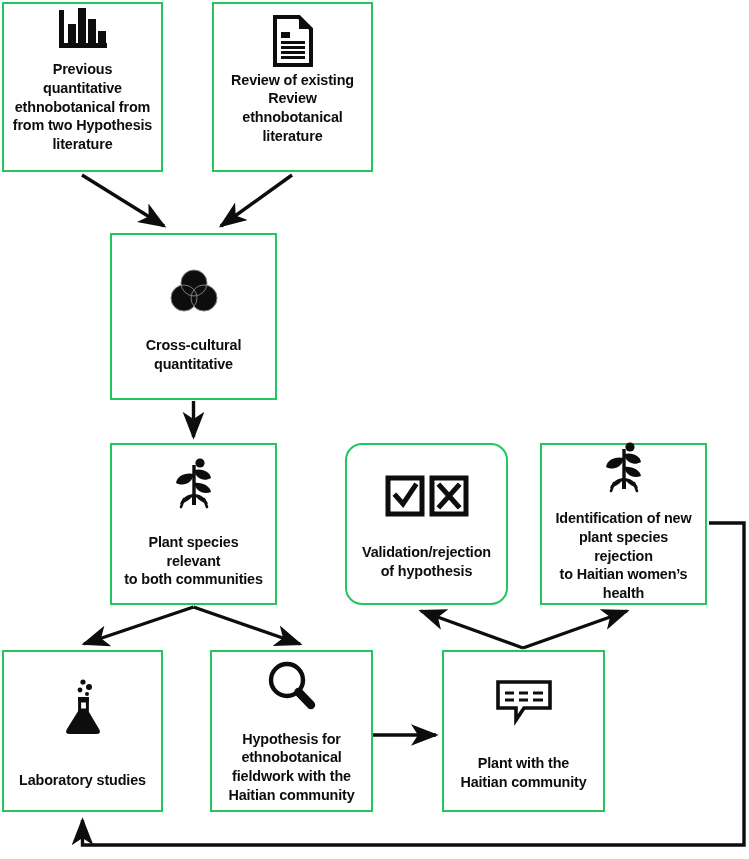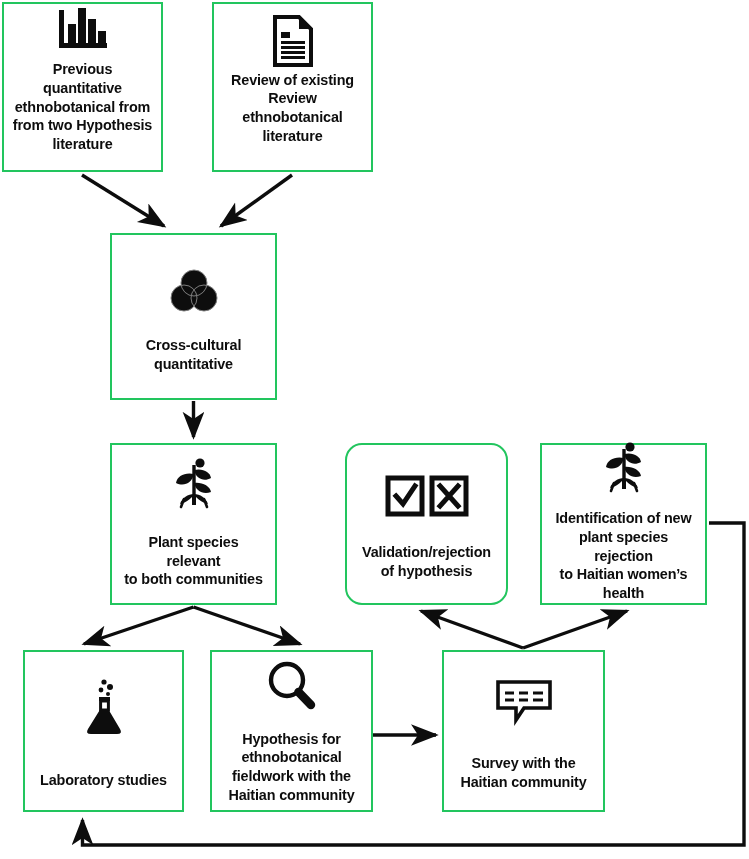--- a/index.html
+++ b/index.html
@@ -55,21 +55,21 @@
   }
   .node-label b { font-weight: 800; }
 
   
   #node-prev-data     { left: 2px;   top: 2px;   width: 161px; height: 170px; }
   #node-review-lit    { left: 212px; top: 2px;   width: 161px; height: 170px; }
   #node-cross-cult    { left: 110px; top: 233px; width: 167px; height: 167px; }
   #node-plant-species { left: 110px; top: 443px; width: 167px; height: 162px; }
   #node-validation    { left: 345px; top: 443px; width: 163px; height: 162px; border-radius: 17px; }
   #node-identification{ left: 540px; top: 443px; width: 167px; height: 162px; }
-  #node-lab-studies   { left: 2px;   top: 650px; width: 161px; height: 162px; margin-left: 21px; }
+  #node-lab-studies   { left: 2px;   top: 650px; width: 161px; height: 162px; }
   #node-hypothesis    { left: 182px; top: 650px; width: 163px; height: 162px; margin-left: 28px; }
   #node-survey        { left: 442px; top: 650px; width: 163px; height: 162px; }
 
   #node-prev-data .node-label,
   #node-review-lit .node-label { padding-top: 4px; }
   #node-cross-cult .node-label { padding-top: 22px; }
   #node-plant-species .node-label { padding-top: 20px; }
   #node-validation .node-label { padding-top: 26px; }
   #node-identification .node-label { padding-top: 12px; }
   #node-lab-studies .node-label { padding-top: 34px; }
@@ -237,17 +237,17 @@
   </div>
 
   <div class="node" id="node-survey">
     <div class="node-icon">
       <svg width="60" height="48" viewBox="0 0 60 48">
         <path d="M4 4 H56 V30 H30 L22 42 L22 30 H4 Z" fill="none" stroke="#0d0d0d" stroke-width="3.6" stroke-linejoin="miter"></path>
         <path d="M11 15 H20 M25 15 H34 M39 15 H49" stroke="#0d0d0d" stroke-width="3.2" stroke-linecap="butt"></path>
         <path d="M11 22 H20 M25 22 H34 M39 22 H49" stroke="#0d0d0d" stroke-width="3.2" stroke-linecap="butt"></path>
       </svg>
     </div>
-    <div class="node-label">Survey with the
+    <div class="node-label">Plant with the
 Haitian community</div>
   </div>
 
 </div>
 
 </body></html>

